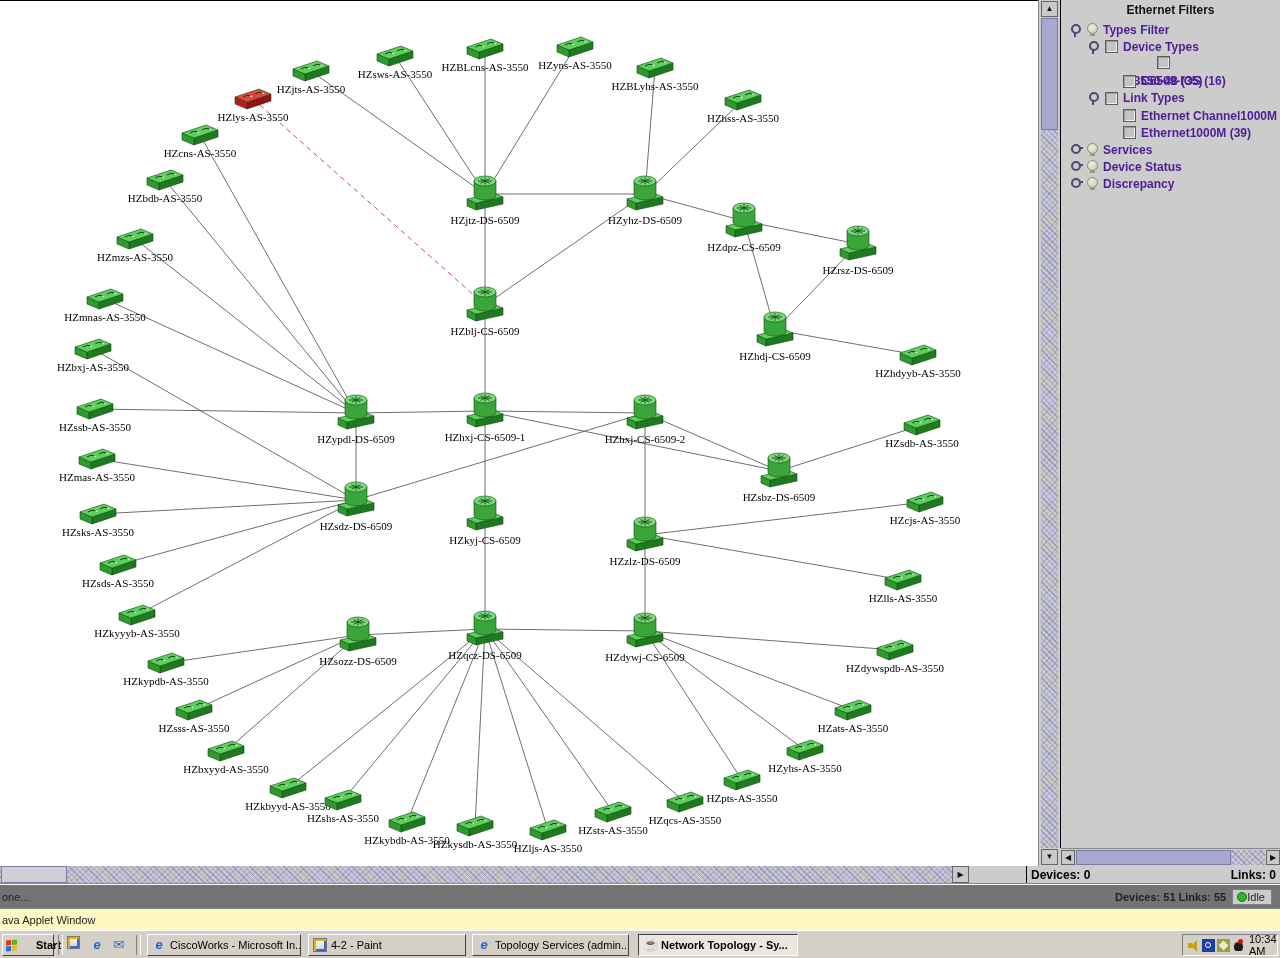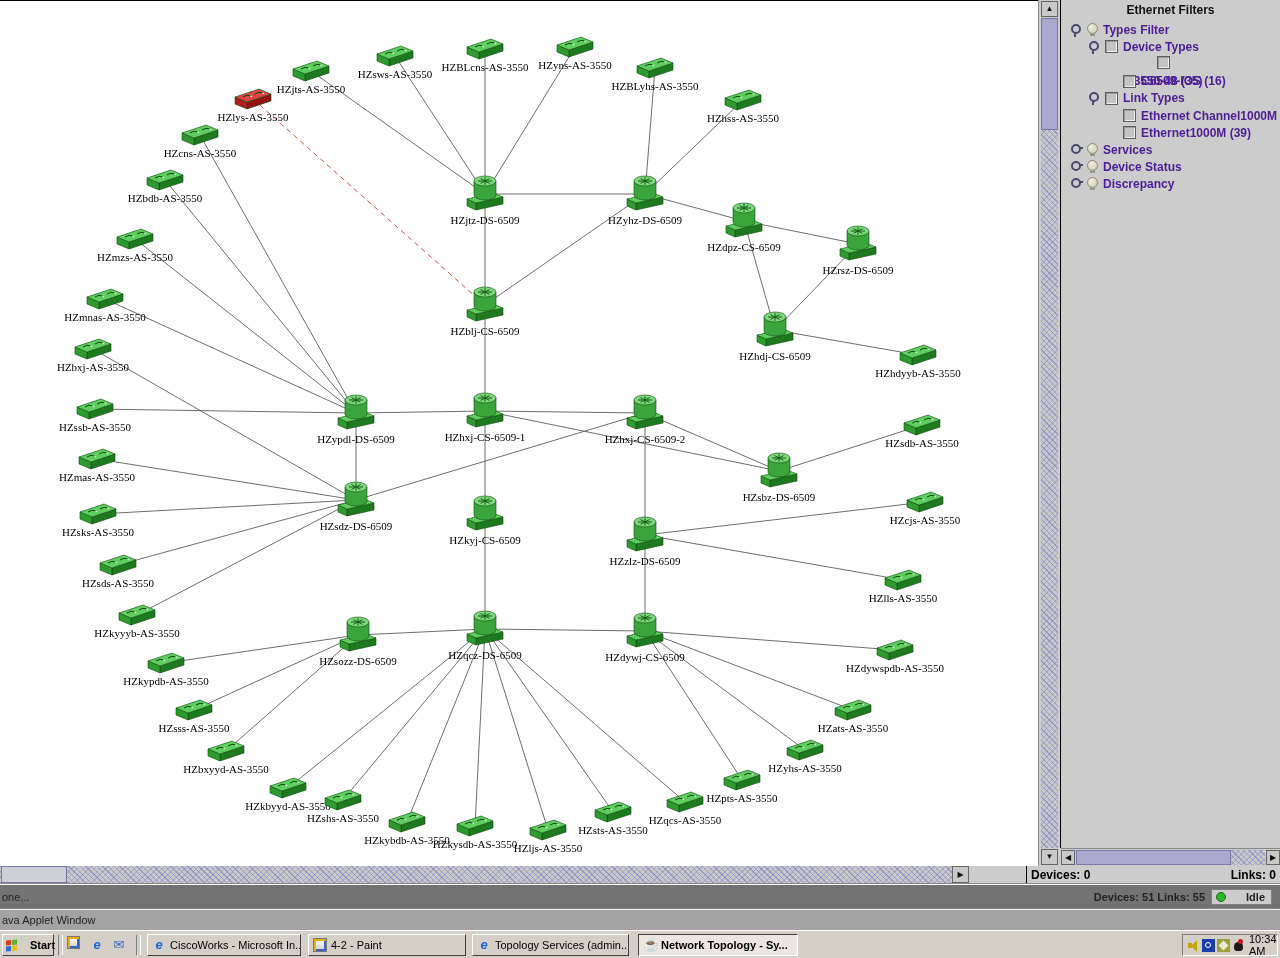--- a/index.html
+++ b/index.html
@@ -49,31 +49,31 @@
   
   #row-devlinks{position:absolute;left:1026px;top:866px;width:254px;height:18px;background:#ccc;
                 border-left:1px solid #000;box-sizing:border-box;display:flex;justify-content:space-between;
                 align-items:center;padding:0 4px;}
   #row-devlinks span{font-size:12px;font-weight:bold;color:#000;}
   #gap-after-hscroll{position:absolute;left:970px;top:866px;width:56px;height:18px;background:#ccc;}
   #row-status{position:absolute;left:0;top:884px;width:1280px;height:24px;background:#737373;
               border-top:1px solid #fff;box-shadow:0 -1px 0 #888;display:flex;align-items:center;}
   #status-left{font-size:11px;color:#222;margin-left:2px;flex:1;}
   #status-summary{font-size:11px;color:#222;margin-right:6px;font-weight:bold;}
-  #idle-box{display:flex;align-items:center;gap:20px;border:1px solid #808080;background:#ccc;
-            padding:1px 6px 1px 4px;margin-right:8px;font-size:11px;color:#222;font-weight:bold;}
+  #idle-box{display:flex;align-items:center;gap:0;border:1px solid #808080;background:#ccc;
+            padding:1px 6px 1px 4px;margin-right:8px;font-size:11px;color:#222;}
   #idle-dot{width:8px;height:8px;border-radius:50%;background:#2db52d;border:1px solid #157015;}
-  #row-applet{position:absolute;left:0;top:908px;width:1280px;height:22px;background:#a3a3a3;
+  #row-applet{position:absolute;left:0;top:908px;width:1280px;height:22px;background:#fef9c3;
               border-top:1px solid #888;box-shadow:inset 0 1px 0 #eee;display:flex;align-items:center;}
   #applet-label{font-size:11px;color:#222;margin-left:2px;}
   
   #taskbar{position:absolute;left:0;top:930px;width:1280px;height:28px;background:#d4d0c8;
            border-top:1px solid #fff;box-sizing:border-box;}
   #start-btn{position:absolute;left:2px;top:3px;width:52px;height:22px;display:flex;align-items:center;
-             gap:13px;padding-left:3px;box-sizing:border-box;border:1px solid;border-color:#fff #404040 #404040 #fff;background:#d4d0c8;}
+             gap:19px;padding-left:3px;box-sizing:border-box;border:1px solid;border-color:#fff #404040 #404040 #fff;background:#d4d0c8;}
   #start-btn b{font-size:11px;}
   .winflag{width:12px;height:11px;display:grid;grid-template-columns:5px 5px;grid-template-rows:5px 5px;
            gap:1px;transform:skewY(-4deg);}
   .winflag i:nth-child(1){background:#e03a1e;}.winflag i:nth-child(2){background:#56b226;}
   .winflag i:nth-child(3){background:#2a6fd6;}.winflag i:nth-child(4){background:#f0bb22;}
   .tb-sep{position:absolute;top:4px;width:3px;height:20px;border-left:1px solid #808080;border-right:1px solid #fff;}
   .ql-icon{position:absolute;top:5px;width:18px;height:18px;font-size:13px;text-align:center;line-height:18px;}
   .task-btn{position:absolute;top:3px;height:22px;display:flex;align-items:center;gap:4px;
             padding:0 4px;box-sizing:border-box;font-size:11px;color:#000;white-space:nowrap;overflow:hidden;
             border:1px solid;border-color:#fff #404040 #404040 #fff;background:#d4d0c8;}

